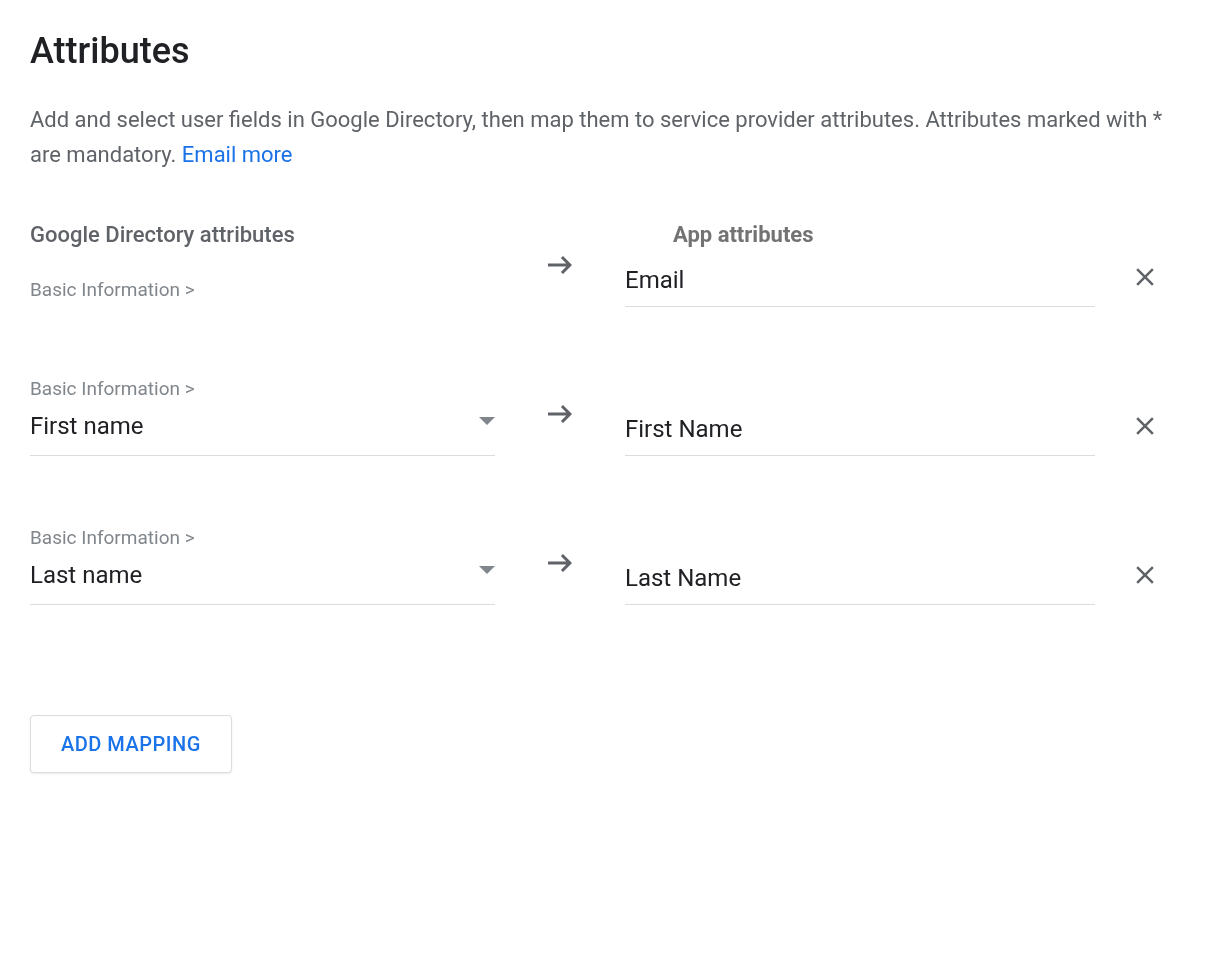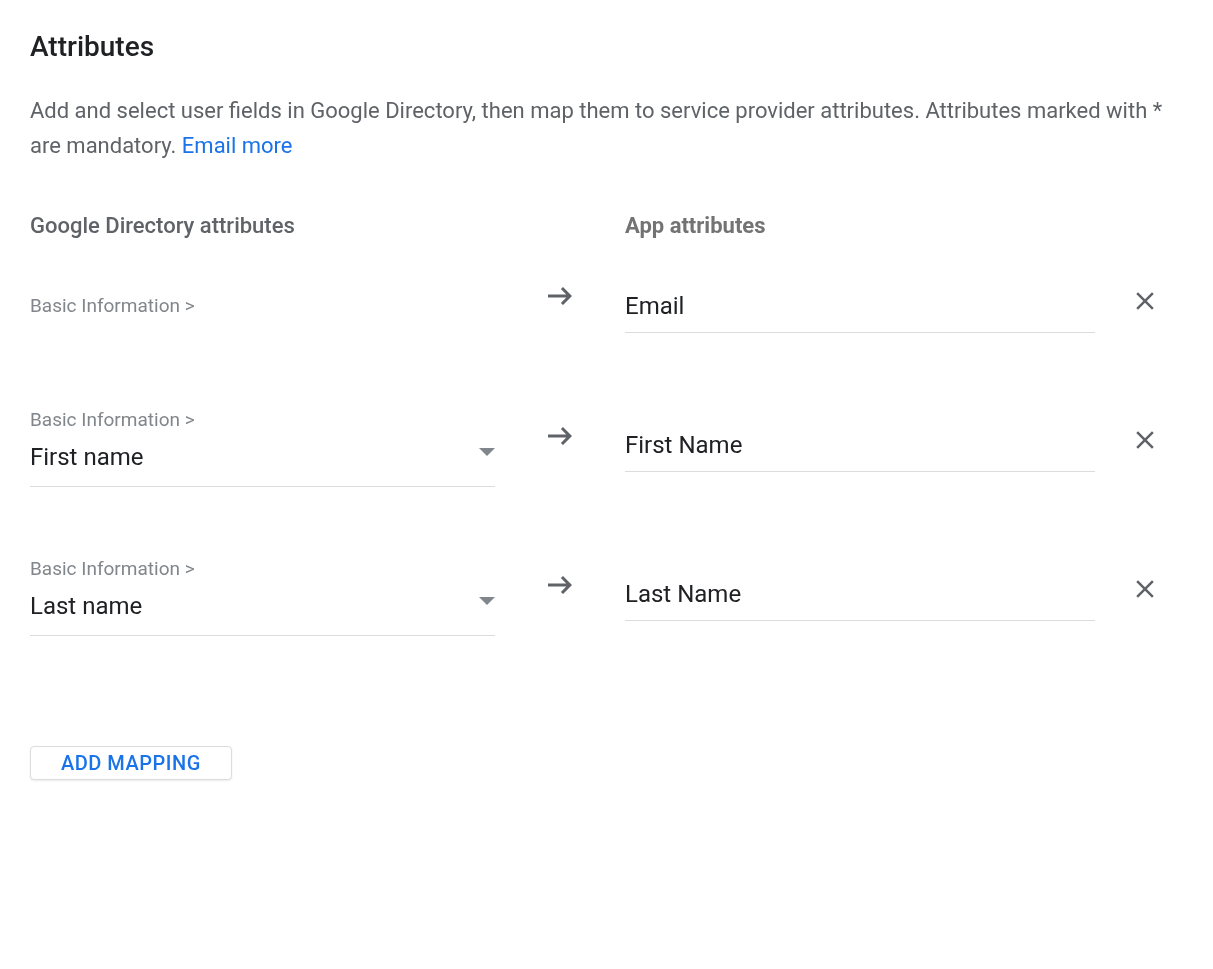--- a/index.html
+++ b/index.html
@@ -7,55 +7,55 @@
       padding: 0;
       box-sizing: border-box;
     }
     body {
       font-family: 'Google Sans', 'Roboto', Arial, sans-serif;
       background: #fff;
       color: #202124;
       padding: 30px;
     }
     .section-title {
-      font-size: 28px;
+      font-size: 36px;
       font-weight: 500;
       color: #202124;
       margin-bottom: 30px;
     }
     .section-description {
       font-size: 22px;
       color: #5f6368;
       line-height: 1.6;
       margin-bottom: 50px;
       max-width: 1150px;
     }
     .learn-more-link {
       color: #1a73e8;
       text-decoration: none;
       cursor: pointer;
     }
     .columns-header {
       display: flex;
-      margin-bottom: 40px;
+      gap: 48px;
     }
     .column-header-left {
       width: 595px;
       font-size: 22px;
       font-weight: 500;
       color: #5f6368;
     }
     .column-header-right {
       font-size: 22px;
       font-weight: 700;
       color: #737373;
     }
     .mapping-row {
       display: flex;
-      align-items: center;
+      align-items: flex-end;
       margin-bottom: 70px;
     }
     .directory-select-group {
       width: 465px;
       position: relative;
     }
     .select-category {
       font-size: 19px;
       color: #80868b;
       margin-bottom: 6px;
@@ -127,21 +127,21 @@
     .remove-btn svg {
       width: 30px;
       height: 30px;
       fill: #5f6368;
     }
     .add-mapping-btn {
       margin-top: 40px;
       background: #fff;
       border: 1px solid #dadce0;
       border-radius: 4px;
-      padding: 4px 30px;
+      padding: 16px 30px;
       font-size: 20px;
       font-weight: 500;
       color: #1a73e8;
       letter-spacing: 0.5px;
       cursor: pointer;
       font-family: inherit;
       box-shadow: 0 1px 2px rgba(60,64,67,0.1);
     }
   </style>
 </head>

